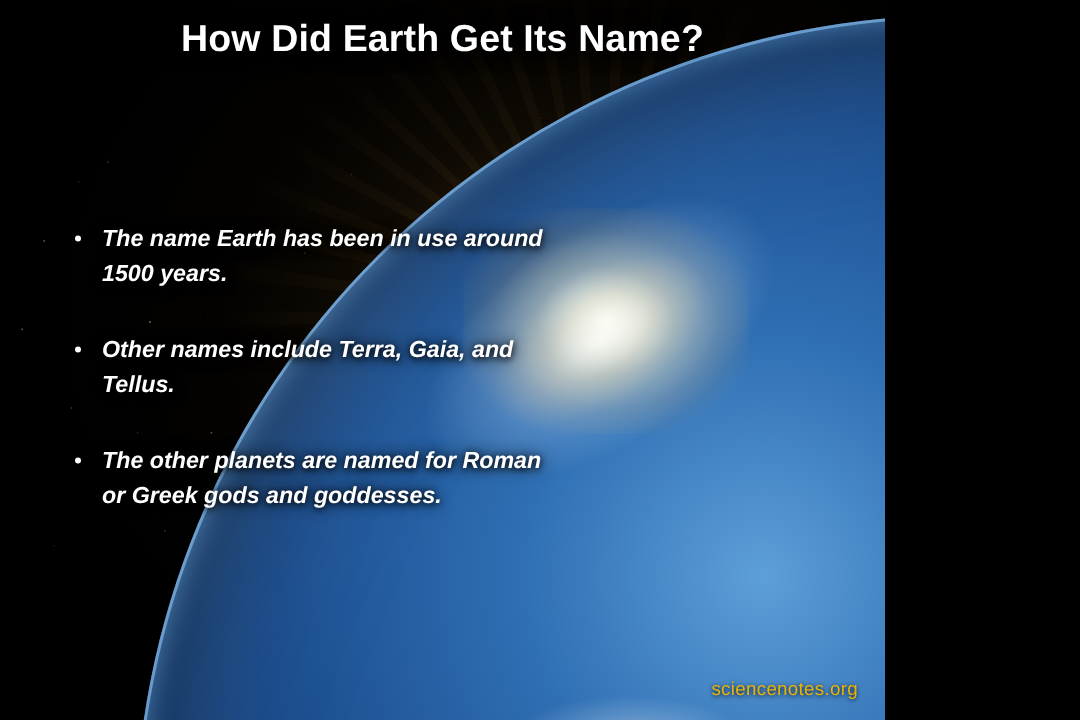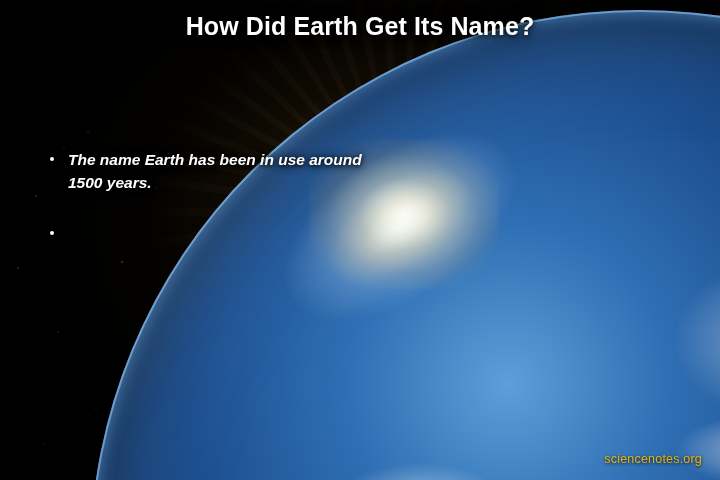--- a/index.html
+++ b/index.html
@@ -2,21 +2,21 @@
 <html><head>
 <meta charset="utf-8">
 <style>
   html, body {
     margin: 0;
     padding: 0;
     background: #000;
   }
   #infographic {
     position: relative;
-    width: 720px;
+    width: 590px;
     height: 480px;
     overflow: hidden;
     background: #000000;
     font-family: "Liberation Sans", sans-serif;
     -webkit-font-smoothing: antialiased;
   }
 
   
   .space-bg {
     position: absolute;
@@ -297,18 +297,23 @@
   <div class="title">How Did Earth Get Its Name?</div>
 
 
   <ul class="bullets">
     <li class="bullet">
       <span class="dot"></span>
       <span>The name Earth has been in use around 1500 years.</span>
     </li>
     <li class="bullet">
       <span class="dot"></span>
+      <span>Other names include Terra, Gaia, and Tellus.</span>
+    </li>
+    <li class="bullet">
+      <span class="dot"></span>
+      <span>The other planets are named for Roman or Greek gods and goddesses.</span>
     </li>
   </ul>
 
   <div class="watermark">sciencenotes.org</div>
 
 </div>
 
 </body></html>

